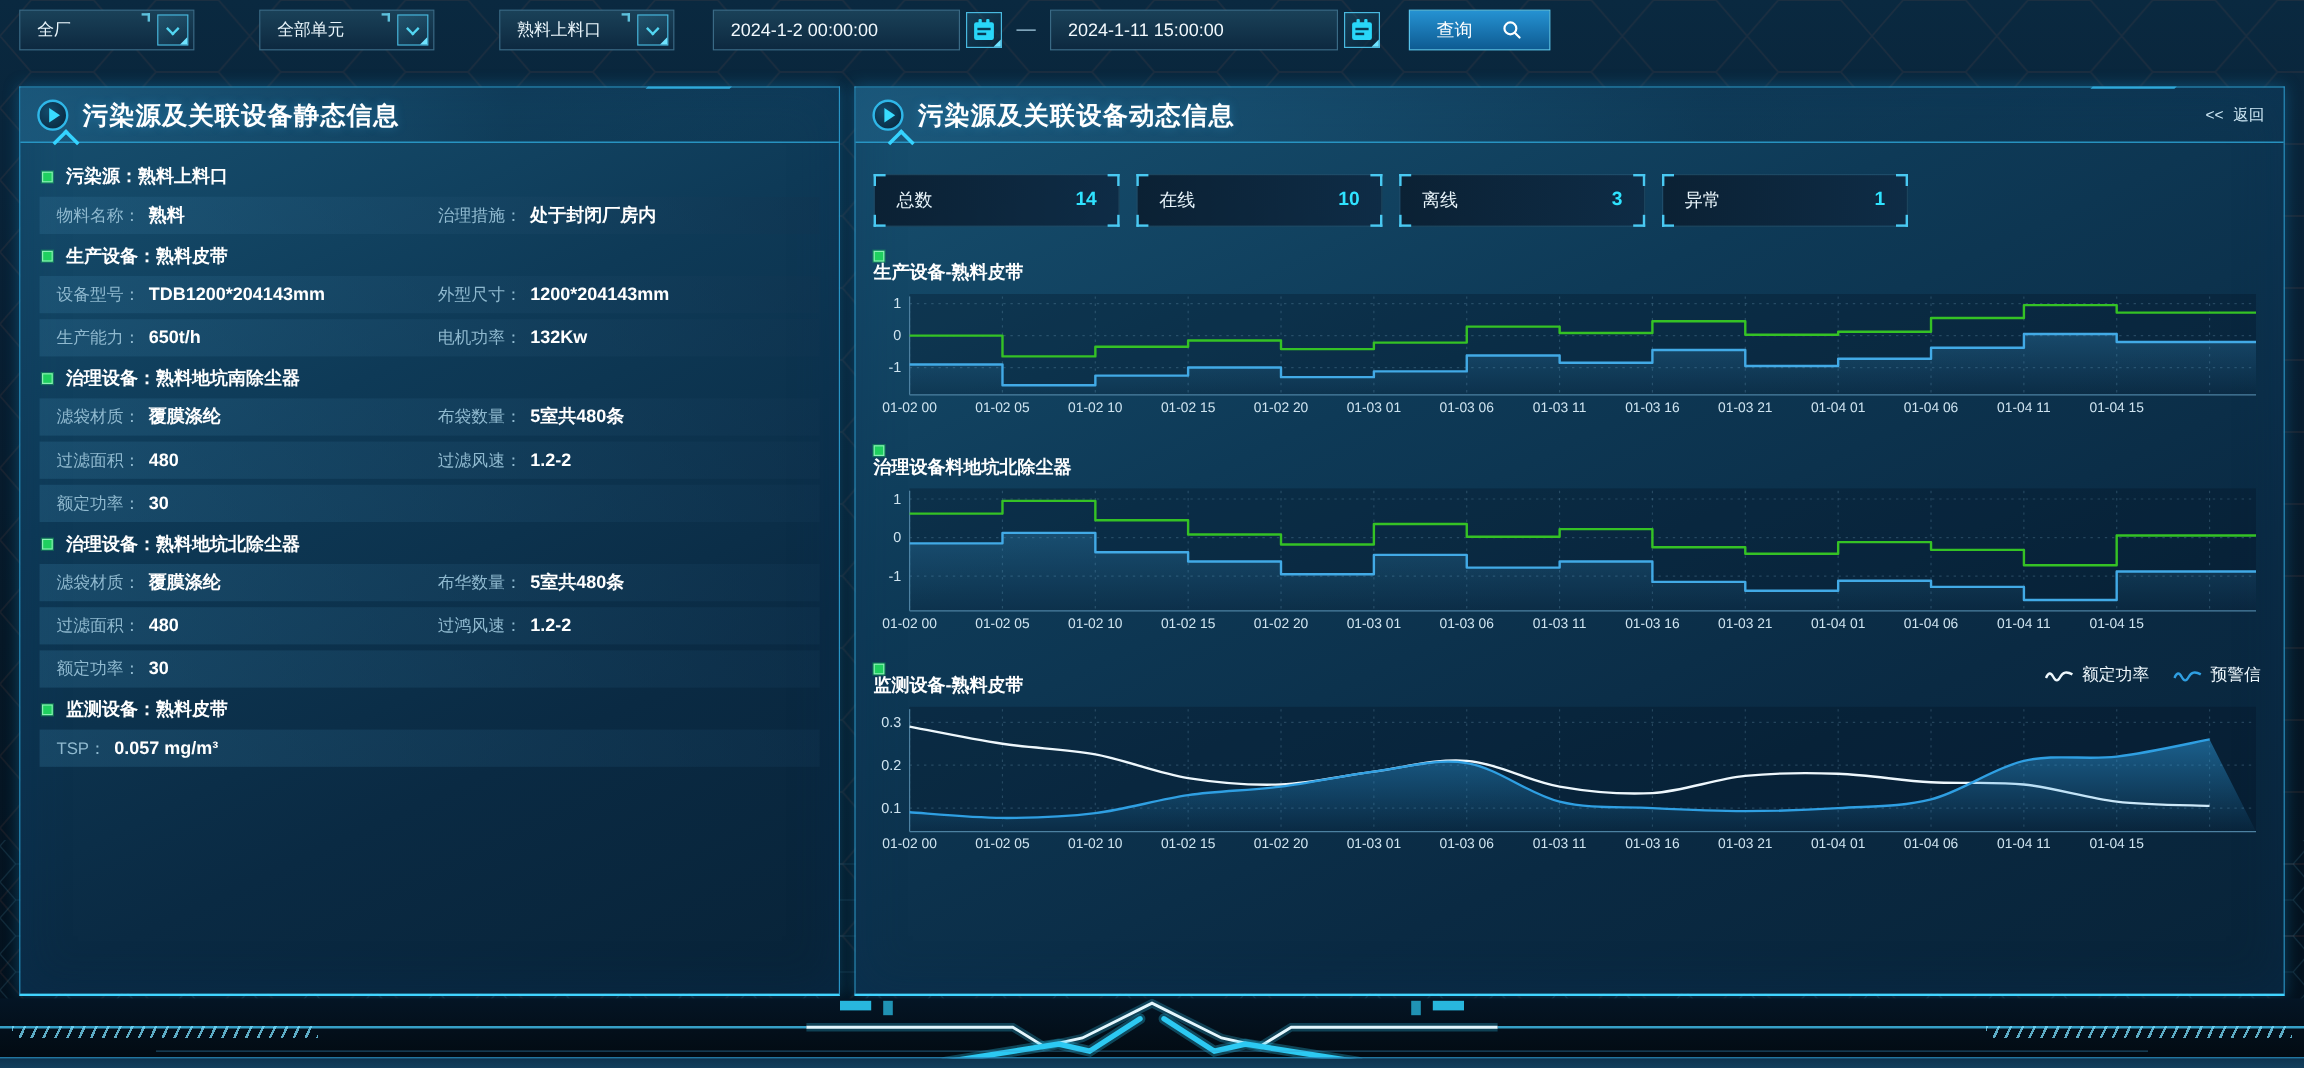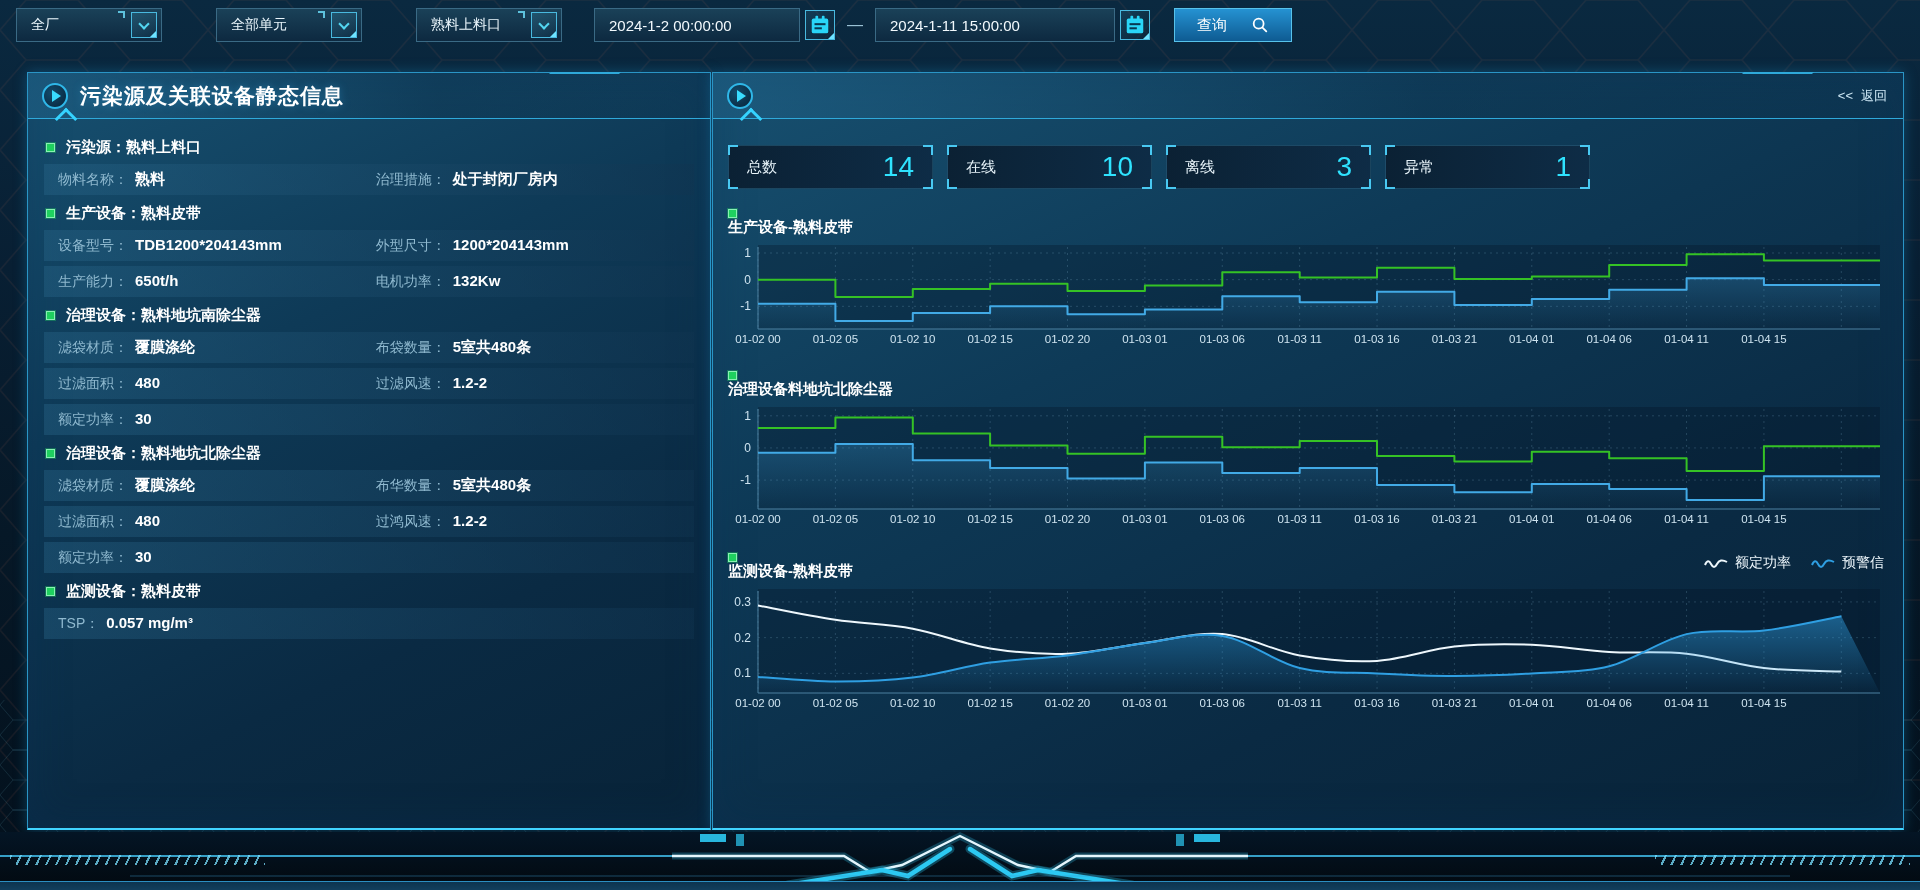--- a/index.html
+++ b/index.html
@@ -26,21 +26,21 @@
   .cal-btn::after{content:"";position:absolute;bottom:0;right:0;border-left:6px solid transparent;border-bottom:6px solid #6fe3ff;}
   .dash{margin:0 12px;color:#9fc6da;font-size:16px;}
   .search-btn{width:118px;height:34px;margin-left:24px;display:flex;align-items:center;justify-content:center;gap:24px;
     background:linear-gradient(180deg,#2592d2,#0e5b92);border:1px solid #57c2ea;font-size:15px;color:#fff;cursor:pointer;}
 
   
   .panel{position:absolute;top:72px;bottom:60px;
     background:linear-gradient(155deg,#175070 0%,#0e3a57 35%,#0a2a43 70%,#082338 100%);
     border:1px solid #2a95c6;border-bottom:2px solid #41d4ff;
     box-shadow:0 0 12px rgba(30,150,210,.35), inset 0 0 40px rgba(8,50,85,.35);}
-  .panel.left{left:27px;width:684px;}
+  .panel.left{left:16px;width:684px;}
   .panel.right{left:712px;right:16px;}
   .panel-header{height:46px;border-bottom:1px solid #2fa9da;position:relative;display:flex;align-items:center;padding:0 14px;
     background:linear-gradient(90deg,rgba(31,96,133,.6),rgba(13,48,74,.3) 60%,rgba(13,48,74,.12));}
   .panel-header::before{content:"";position:absolute;left:30px;bottom:-9px;width:13px;height:13px;
     border-top:3px solid #35d3ff;border-left:3px solid #35d3ff;transform:rotate(45deg);}
   .panel-header::after{content:"";position:absolute;top:-1px;right:90px;width:70px;border-top:2px solid #2fa9da;transform:skewX(-45deg);}
   .play-icon{width:26px;height:26px;border-radius:50%;border:2px solid #2fb7e8;margin-right:12px;flex:0 0 auto;
     background:radial-gradient(circle at 35% 35%,#134b6b,#07243a);display:flex;align-items:center;justify-content:center;}
   .play-icon .tri{width:0;height:0;border-left:9px solid #39dcff;border-top:6px solid transparent;border-bottom:6px solid transparent;margin-left:2px;}
   .panel-title{font-size:21px;font-weight:700;letter-spacing:1px;text-shadow:0 0 8px rgba(60,190,255,.35);}
@@ -57,21 +57,21 @@
   .cell+.cell{width:53%;}
   .cell .lbl{color:#8fb9cf;margin-right:7px;white-space:nowrap;}
   .cell .valB{color:#fff;font-weight:700;font-size:15px;white-space:nowrap;}
 
   
   .right-content{padding:10px 15px 0;}
   .stats-row{display:flex;gap:14px;margin-top:16px;}
   .stat-card{flex:0 0 205px;height:44px;position:relative;display:flex;align-items:center;justify-content:space-between;padding:0 18px;
     background:linear-gradient(90deg,#0b2134,#0e2c46);border:1px solid rgba(73,160,200,.28);}
   .stat-label{font-size:15px;color:#e8f4fa;}
-  .stat-value{font-size:28px;font-weight:400;color:#2fe3ff;}
+  .stat-value{font-size:16px;font-weight:700;color:#2fe3ff;}
   .corner{position:absolute;width:10px;height:10px;}
   .c-tl{top:-1px;left:-1px;border-top:2px solid #49c9f2;border-left:2px solid #49c9f2;}
   .c-tr{top:-1px;right:-1px;border-top:2px solid #49c9f2;border-right:2px solid #49c9f2;}
   .c-bl{bottom:-1px;left:-1px;border-bottom:2px solid #49c9f2;border-left:2px solid #49c9f2;}
   .c-br{bottom:-1px;right:-1px;border-bottom:2px solid #49c9f2;border-right:2px solid #49c9f2;}
 
   .chart-section{position:relative;}
   .cs0{margin-top:20px;} .cs1{margin-top:24px;} .cs2{margin-top:26px;}
   .chart-title-row{display:flex;align-items:flex-start;font-size:15px;font-weight:700;margin-bottom:6px;position:relative;flex-direction:column;}
   .chart-legend{position:absolute;right:4px;top:1px;display:flex;gap:20px;align-items:center;font-size:14px;font-weight:400;color:#eef7fc;}
@@ -272,20 +272,21 @@
         </div>
       </div>
     </div>
 </div>
 
 <div class="panel right">
   <div class="panel-header">
     <span class="play-icon">
         <span class="tri"></span>
       </span>
+    <span class="panel-title">污染源及关联设备动态信息</span>
     <span class="back-link">
       <span>&lt;&lt;</span>
       <span>返回</span>
     </span>
   </div>
   <div class="right-content">
     <div class="stats-row">
         <div class="stat-card">
           <span class="corner c-tl"></span>
           <span class="corner c-tr"></span>

